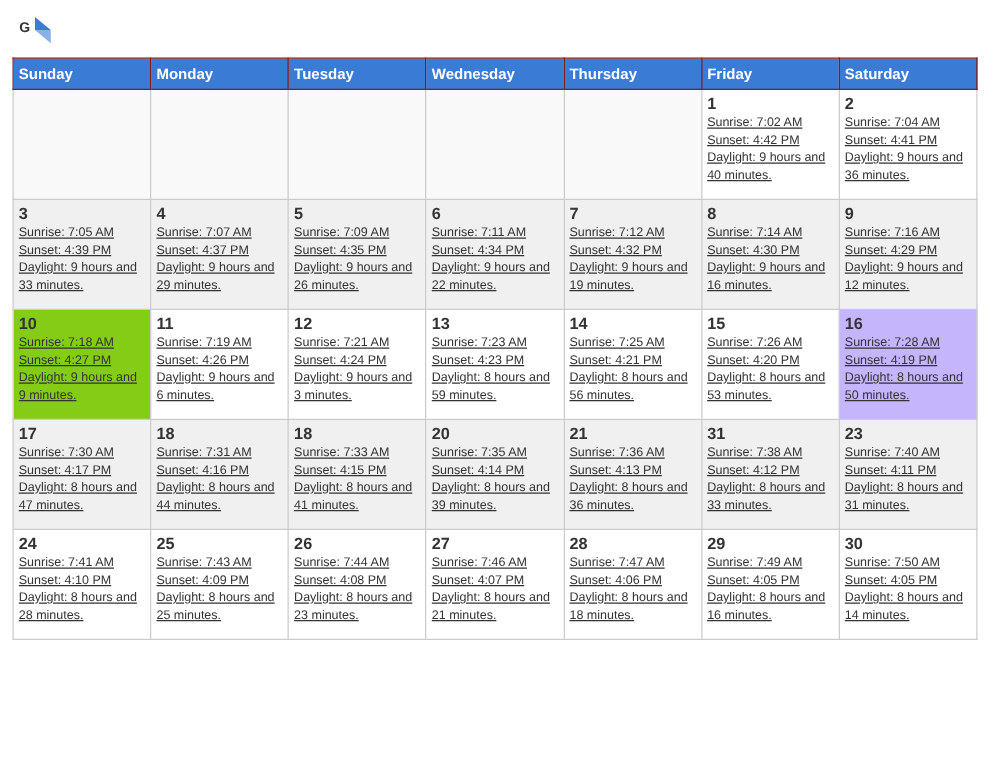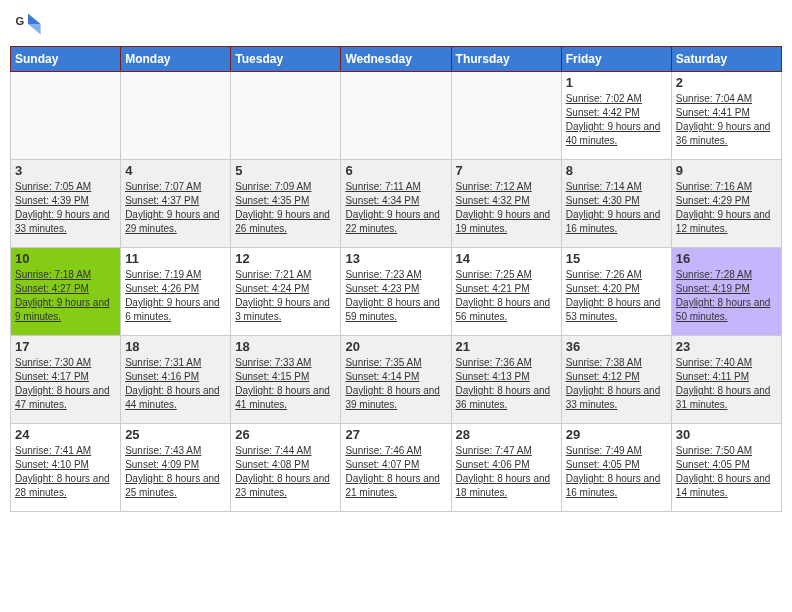--- a/index.html
+++ b/index.html
@@ -222,21 +222,21 @@
         </td>
         <td style="background: rgb(240, 240, 240);">
           <span class="day-num">20</span>
           <div class="day-info">Sunrise: 7:35 AM<br>Sunset: 4:14 PM<br>Daylight: 8 hours and 39 minutes.</div>
         </td>
         <td style="background: rgb(240, 240, 240);">
           <span class="day-num">21</span>
           <div class="day-info">Sunrise: 7:36 AM<br>Sunset: 4:13 PM<br>Daylight: 8 hours and 36 minutes.</div>
         </td>
         <td style="background: rgb(240, 240, 240);">
-          <span class="day-num">36</span>
+          <span class="day-num">31</span>
           <div class="day-info">Sunrise: 7:38 AM<br>Sunset: 4:12 PM<br>Daylight: 8 hours and 33 minutes.</div>
         </td>
         <td style="background: rgb(240, 240, 240);">
           <span class="day-num">23</span>
           <div class="day-info">Sunrise: 7:40 AM<br>Sunset: 4:11 PM<br>Daylight: 8 hours and 31 minutes.</div>
         </td>
       </tr>
       <tr>
         <td style="background: rgb(255, 255, 255);">
           <span class="day-num">24</span>

